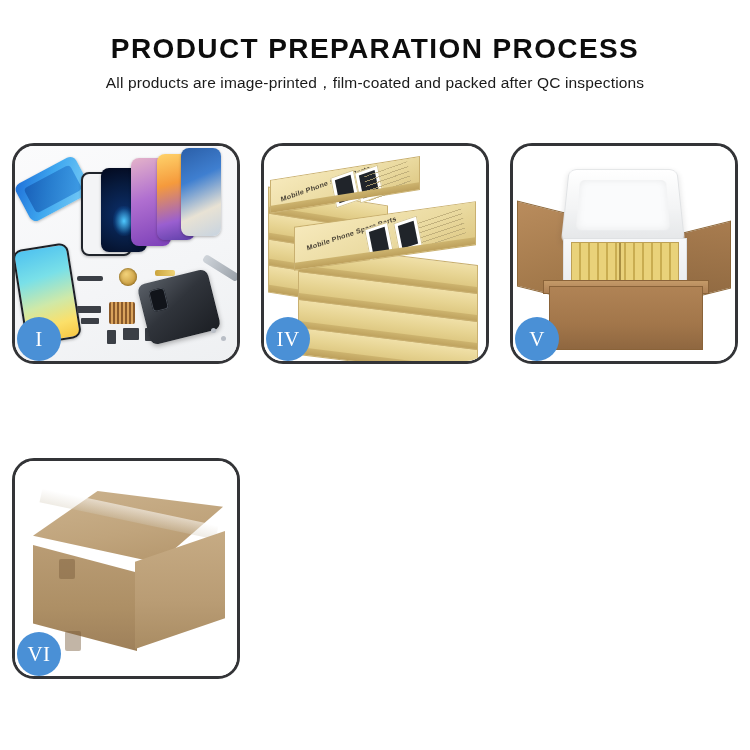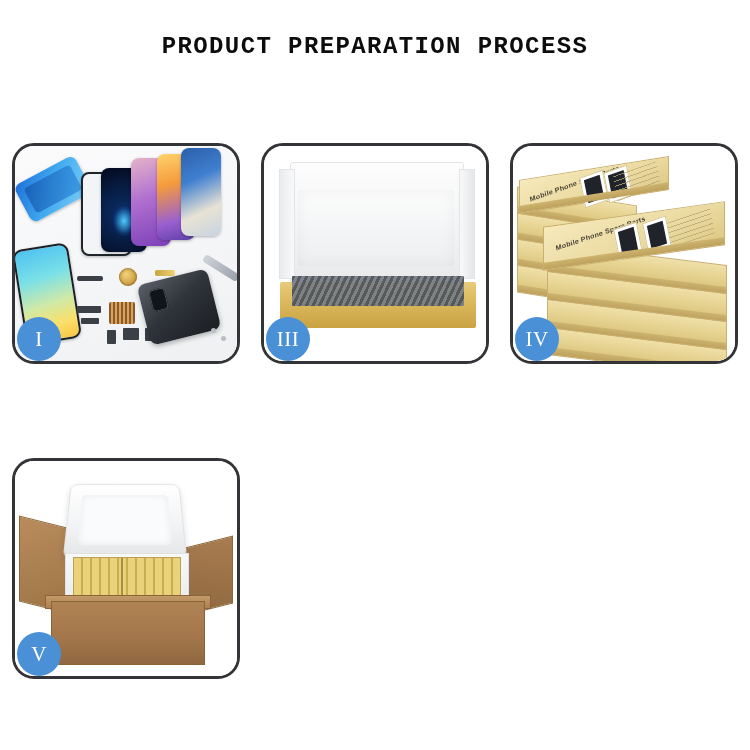--- a/index.html
+++ b/index.html
@@ -16,22 +16,22 @@
     position: relative;
   }
 
   
   .header {
     width: 750px;
     padding-top: 34px;
     text-align: center;
   }
   .page-title {
-    font-family: Liberation Mono, monospace;
-    font-size: 24px;
+    font-family: Liberation Sans, sans-serif;
+    font-size: 28px;
     font-weight: 700;
     letter-spacing: 1.4px;
     color: #0d0d0d;
     line-height: 1.05;
     white-space: nowrap;
   }
   .page-subtitle {
     margin-top: 10px;
     font-family: "Liberation Sans", sans-serif;
     font-size: 15.5px;
@@ -325,20 +325,21 @@
   .c6-patch{
     position:absolute; width:16px; height:20px;
     background:rgba(120,92,58,.45); border-radius:2px;
   }
 </style>
 </head>
 <body>
 
 <div class="header">
   <div class="page-title">PRODUCT PREPARATION PROCESS</div>
+  <div class="page-subtitle">All products are image-printed，film-coated and packed after QC inspections</div>
 </div>
 
 <div class="panel-grid">
 
   <div class="panel">
     <div class="panel-photo p1-bg">
       <div class="phone-fan">
         <div class="ph ph-a"></div>
         <div class="ph ph-b"></div>
         <div class="ph ph-c"></div>
@@ -362,29 +363,20 @@
       </div>
       <div class="backcover"></div>
       <div class="tweezer"></div>
       <div class="screw" style="left:196px; top:182px;"></div>
       <div class="screw" style="left:206px; top:190px;"></div>
     </div>
     <div class="badge">I</div>
   </div>
 
 
-  <div class="panel">
-    <div class="panel-photo p3-bg">
-      <div class="box3-lid"></div>
-      <div class="box3-foam"></div>
-      <div class="box3-inner-shadow"></div>
-      <div class="box3-tray"></div>
-    </div>
-    <div class="badge">III</div>
-  </div>
 
   <div class="panel">
     <div class="panel-photo p4-bg">
       <div class="stack">
 
         <div class="sbox" style="left:0px;  top:36px; width:118px; height:26px; transform:skewY(9deg);">
             <span class="edge"></span>
           </div>
         <div class="sbox" style="left:0px;  top:62px; width:118px; height:26px; transform:skewY(9deg);">
             <span class="edge"></span>
@@ -446,14 +438,25 @@
       <div class="v-flap-r"></div>
       <div class="v-foamlid"></div>
       <div class="v-foambody"></div>
       <div class="v-yellow"></div>
       <div class="v-front-top"></div>
       <div class="v-front"></div>
     </div>
     <div class="badge">V</div>
   </div>
 
+  <div class="panel">
+    <div class="panel-photo p6-bg">
+      <div class="c6-top"></div>
+      <div class="c6-tape"></div>
+      <div class="c6-left"></div>
+      <div class="c6-right"></div>
+      <div class="c6-patch" style="left:44px; top:98px;"></div>
+      <div class="c6-patch" style="left:50px; top:170px;"></div>
+    </div>
+    <div class="badge">VI</div>
+  </div>
 
 </div>
 
 </body></html>

